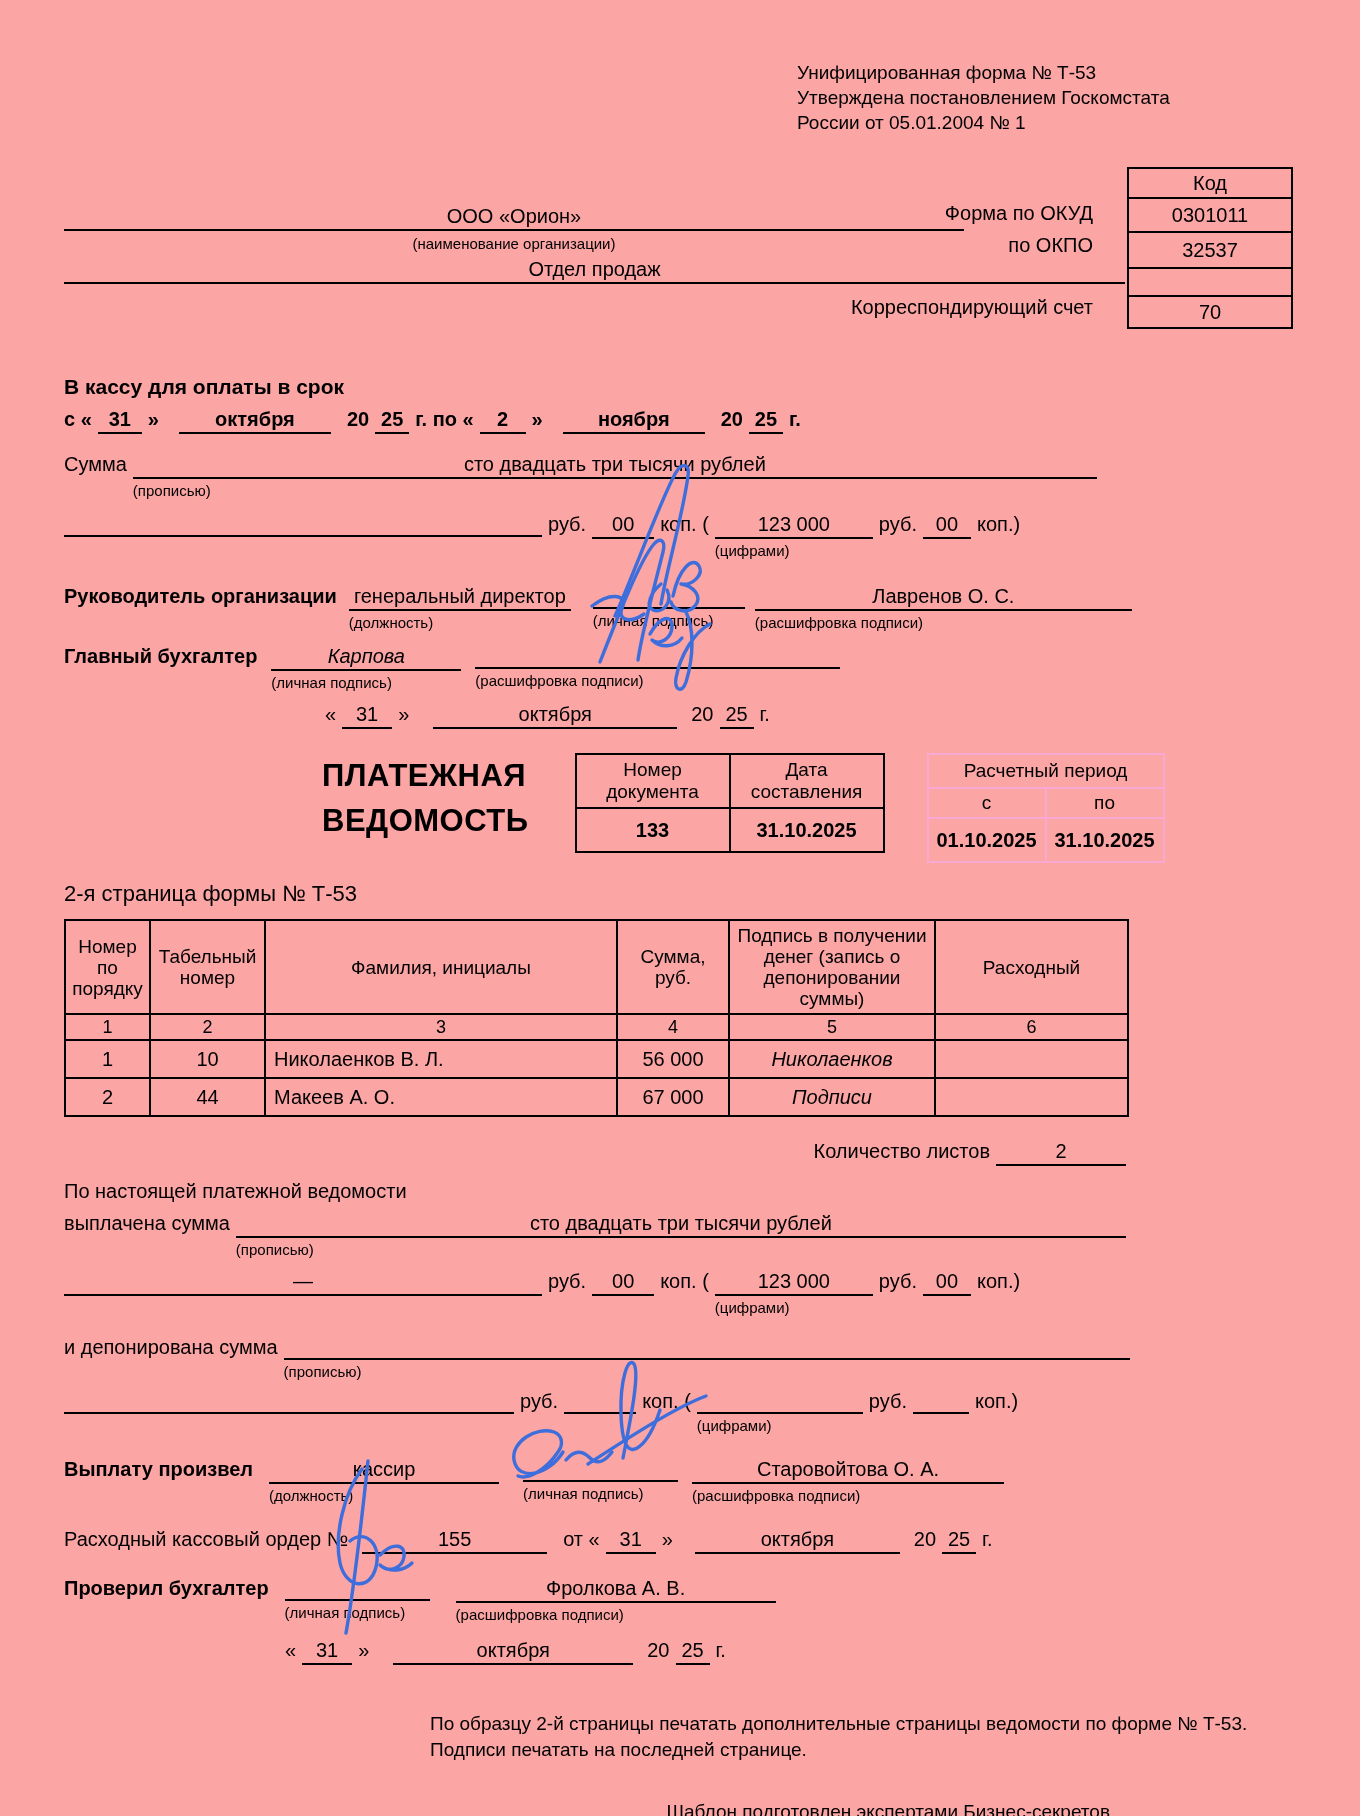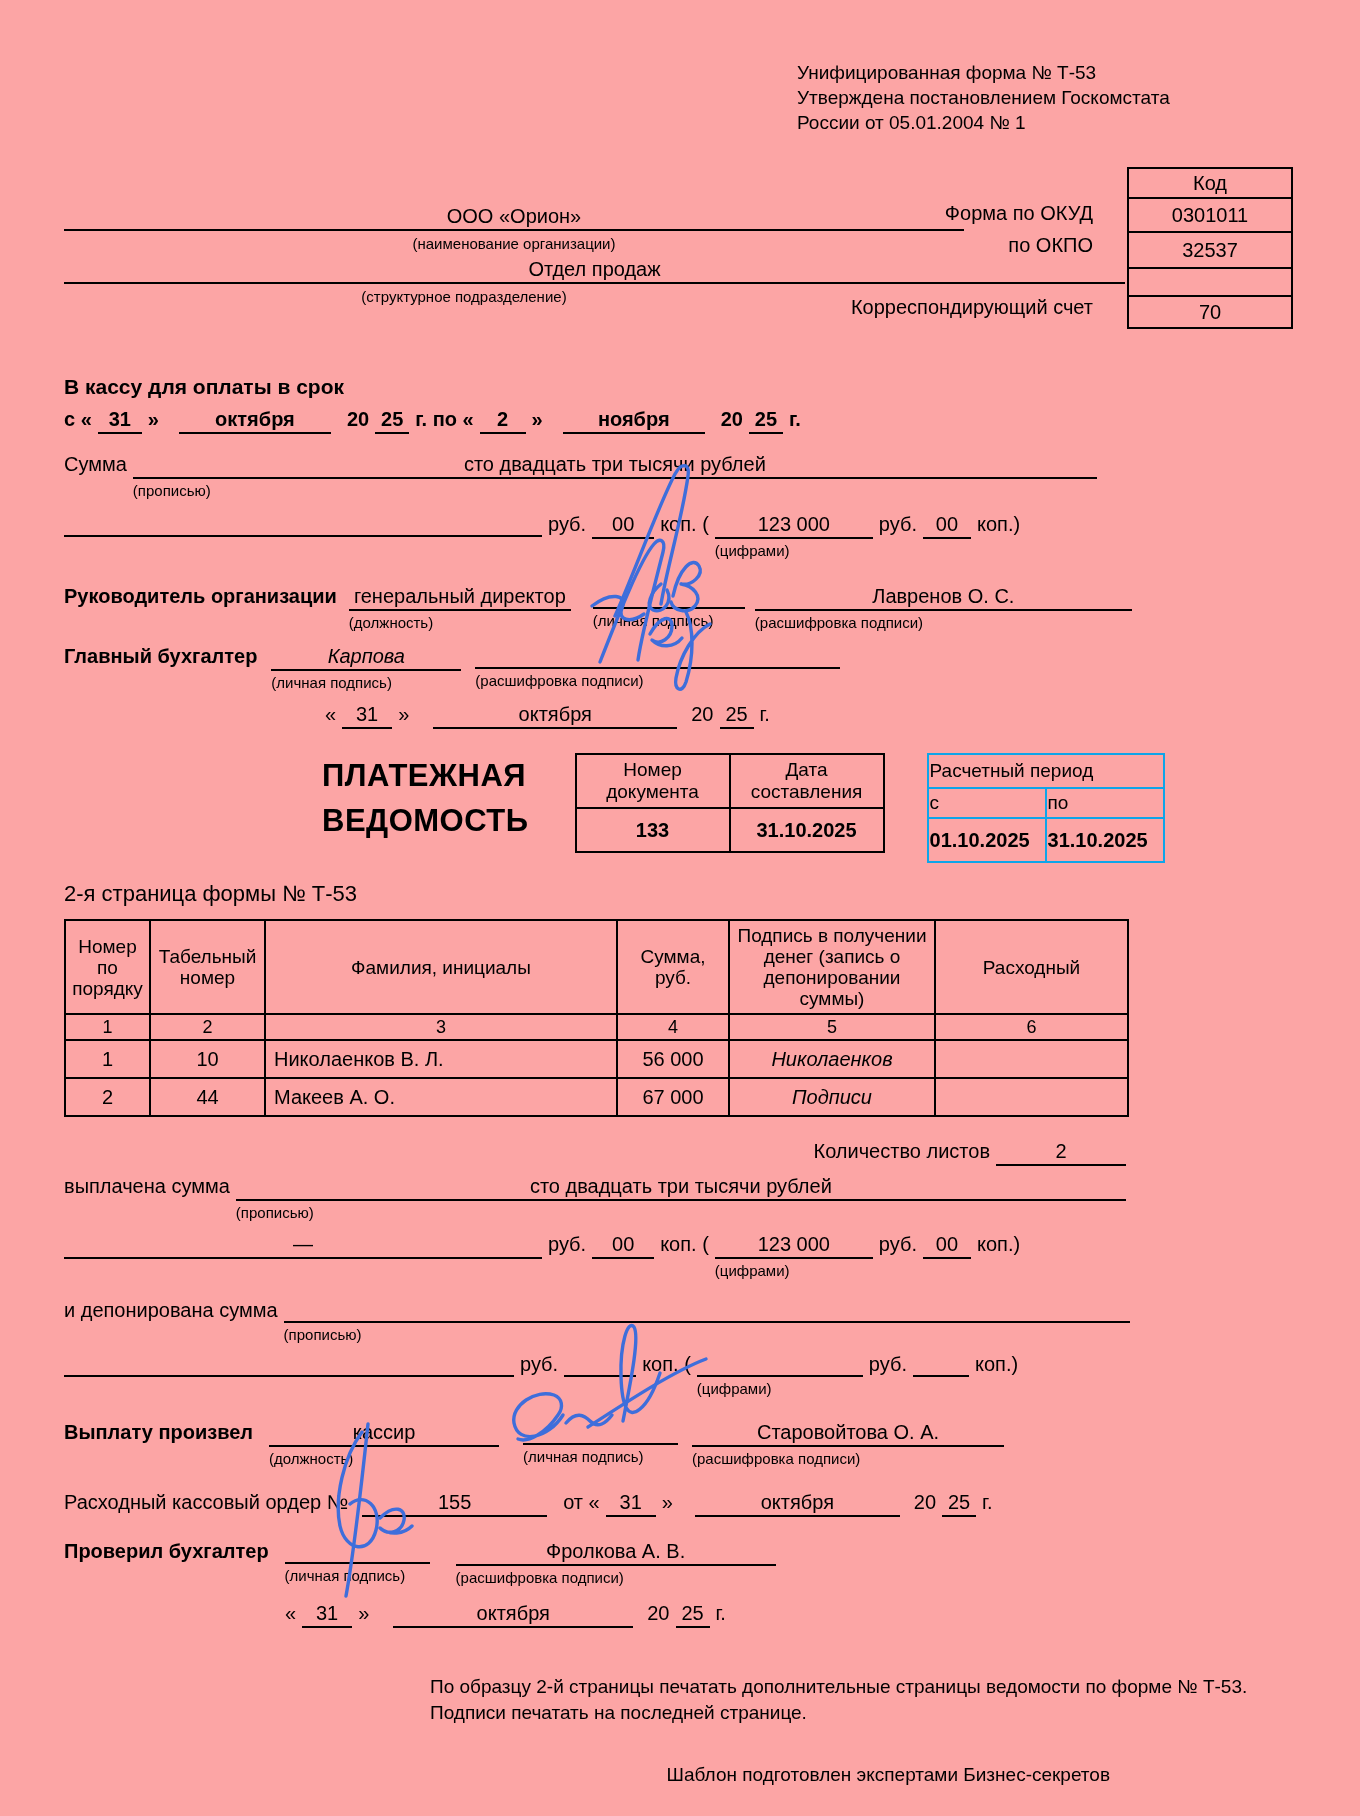--- a/index.html
+++ b/index.html
@@ -48,21 +48,21 @@
   .accrow{margin-top:12px;}
   .appdate{margin-top:10px; margin-left:261px;}
   .titlerow{display:flex; align-items:flex-start; margin-top:24px; margin-left:258px;}
   .bigtitle{font-size:31px; font-weight:bold; line-height:45px; letter-spacing:.5px;}
   table{border-collapse:collapse;}
   .doctable{margin-left:46px;}
   .doctable td{border:2px solid #000; text-align:center; vertical-align:middle;}
   .doctable .hd{font-size:19px; height:52px; width:146px; padding:0 3px;}
   .doctable .vl{font-weight:bold; font-size:20px; height:40px;}
   .periodtable{margin-left:42px;}
-  .periodtable td{border:2px solid #0ea5e9; text-align:left; vertical-align:middle; font-size:19px;}
+  .periodtable td{border:2px solid #f9a8d4; text-align:center; vertical-align:middle; font-size:19px;}
   .periodtable .ph{height:30px;}
   .periodtable .ps{height:26px; width:114px;}
   .periodtable .pv{height:40px; font-weight:bold; font-size:20px;}
   .pagenote{width:1062px; margin-top:18px; font-size:22px;}
   .mtable{margin-top:12px; width:1063px; table-layout:fixed;}
   .mtable td{border:2px solid #000; text-align:center; vertical-align:middle; padding:2px 4px; font-size:20px; overflow:hidden;}
   .mtable .hcell{font-size:19px; line-height:21px; height:88px; padding:2px 6px;}
   .mtable .ncell{font-size:18px; height:24px; padding:0;}
   .mtable .dcell{height:32px;}
   .mtable .namecell{text-align:left; padding-left:8px;}
@@ -101,21 +101,20 @@
       <div class="codecell ch2">0301011</div>
       <div class="codecell ch3">32537</div>
       <div class="codecell ch4"></div>
       <div class="codecell ch5">70</div>
     </div>
     <div class="okudlabel">Форма по ОКУД</div>
     <div class="orgline">ООО «Орион»</div>
     <div class="orgcap">(наименование организации)</div>
     <div class="okpolabel">по ОКПО</div>
     <div class="deptline">Отдел продаж</div>
-    <div class="deptcap">(структурное подразделение)</div>
     <div class="corrlabel">Корреспондирующий счет</div>
   </div>
 
   <div class="intro b">В кассу для оплаты в срок</div>
   <div class="frow dateline1 b">
     <span class="tok first">с «</span>
     <span class="utok" style="width:44px">31</span>
     <span class="tok">»</span>
     <span class="utok" style="width:152px;margin-left:14px">октября</span>
     <span class="tok" style="margin-left:16px">20</span>
@@ -290,20 +289,21 @@
   </tbody>
     </table>
 
   <div class="sheetsrow">
     <span class="tok">Количество листов</span>
     <span class="fld" style="width:130px">
       <span class="fval">2</span>
     </span>
   </div>
 
+  <div class="intro2">По настоящей платежной ведомости</div>
   <div class="frow paidrow">
     <span class="tok first">выплачена сумма</span>
     <span class="fld" style="width:890px">
       <span class="fval">сто двадцать три тысячи рублей</span>
       <span class="fcap">(прописью)</span>
     </span>
   </div>
   <div class="frow dashrow">
     <span class="fld" style="width:478px">
       <span class="fval">—</span>

